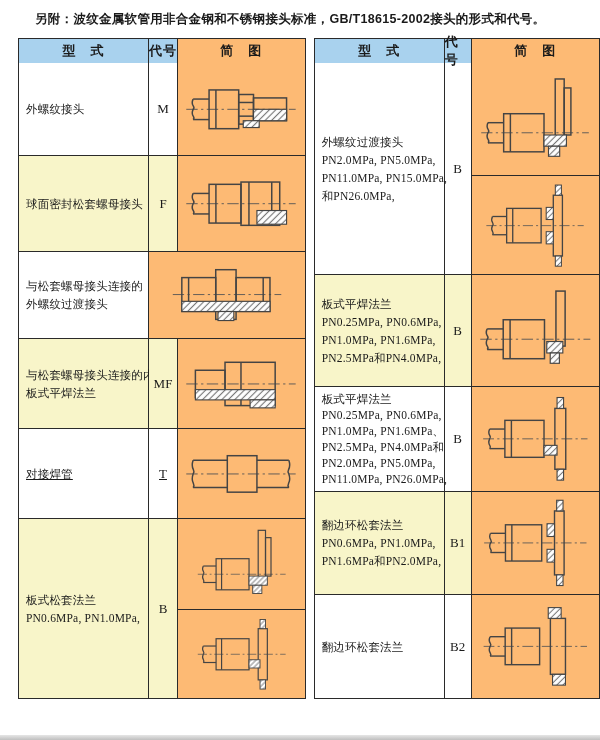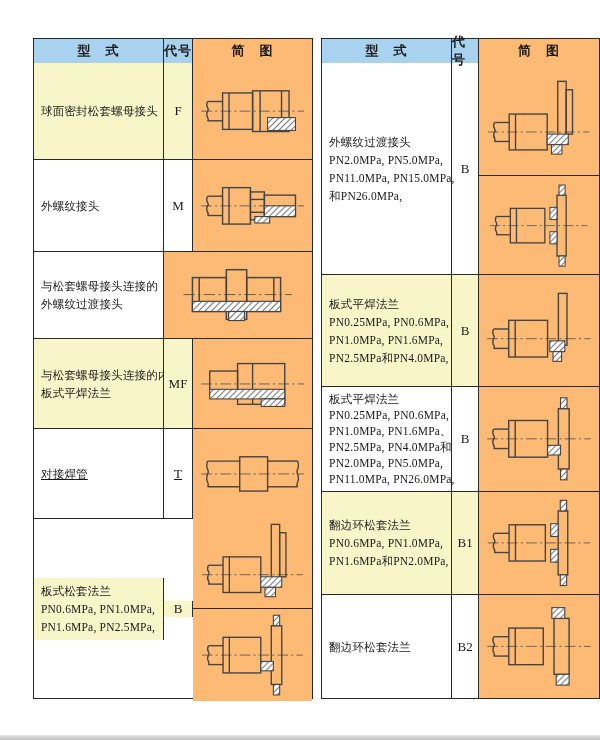--- a/index.html
+++ b/index.html
@@ -3,21 +3,21 @@
 <meta charset="utf-8">
 <style>
   :root{
     --bd:#2a2a2a; --hbg:#a9d2ee; --ylw:#f8f5c9; --ink:#1a1a1a;
   }
   html,body{margin:0;padding:0;width:600px;height:740px;overflow:hidden;
     background:#ffffff;font-family:"Liberation Serif",serif;color:var(--ink);}
   .page{position:relative;width:600px;height:740px;}
   .title{position:absolute;left:35px;top:11px;font-family:"Liberation Sans",sans-serif;
     font-weight:bold;font-size:12.5px;letter-spacing:.3px;white-space:nowrap;}
-  .table-wrap{position:absolute;left:33px;top:38px;display:flex;align-items:flex-start;}
+  .table-wrap{position:absolute;left:18px;top:38px;display:flex;align-items:flex-start;}
   .half{border:1.5px solid var(--bd);background:#fff;}
   .half.right{margin-left:8px;}
   .trow{display:flex;box-sizing:border-box;}
   .trow + .trow{border-top:1.4px solid var(--bd);}
   .cell{box-sizing:border-box;position:relative;}
   .c-type{flex:none;border-right:1.4px solid var(--bd);display:flex;flex-direction:column;
     justify-content:center;padding:4px 4px 4px 7px;}
   .half.left .c-type{width:130px;} .half.right .c-type{width:130px;}
   .c-code{flex:none;border-right:1.4px solid var(--bd);display:flex;align-items:center;
     justify-content:center;font-size:13px;}
@@ -36,57 +36,30 @@
   .diag-sub svg{width:88%;height:90%;}
   .ln{fill:none;stroke:#444;stroke-width:1.3;}
   .cl{stroke:#555;stroke-width:.8;stroke-dasharray:10 3 2 3;}
   .scan-edge{position:absolute;left:0;bottom:0;width:600px;height:5px;
     background:linear-gradient(#e6e6e6,#bfbfbf);}
 </style>
 </head>
 <body>
 
 <div class="page">
+  <div class="title">另附：波纹金属软管用非合金钢和不锈钢接头标准，GB/T18615-2002接头的形式和代号。</div>
 
   <div class="table-wrap">
     <div class="half left">
       <div class="trow header-row">
         <div class="cell c-type">型　式</div>
         <div class="cell c-code">代号</div>
         <div class="cell c-diag">简　图</div>
       </div>
       <div>
-          <div class="trow" style="height: 96px;">
-            <div class="cell c-type hl">
-              <div class="tline">球面密封松套螺母接头</div>
-            </div>
-            <div class="cell c-code hl">
-              <div class="">F</div>
-            </div>
-            <div class="cell c-diag">
-              <svg viewBox="0 0 100 70" preserveAspectRatio="xMidYMid meet">
-                <defs>
-                  <pattern id="ht2" patternUnits="userSpaceOnUse" width="4" height="4" patternTransform="rotate(45)">
-                    <rect width="4" height="4" fill="#ffffff"></rect>
-                    <line x1="2" y1="0" x2="2" y2="4" stroke="#777" stroke-width="1"></line>
-                  </pattern>
-                </defs>
-                <line x1="2" y1="35" x2="98" y2="35" class="cl"></line>
-                <path d="M8 26 c-3 6.3 3 6.3 0 9 c-3 6.3 3 6.3 0 9" class="ln"></path>
-                <line x1="8" y1="26" x2="22" y2="26" class="ln"></line>
-                <line x1="8" y1="44" x2="22" y2="44" class="ln"></line>
-                <rect x="22" y="18" width="28" height="34" class="ln"></rect>
-                <line x1="28" y1="18" x2="28" y2="52" class="ln"></line>
-                <rect x="50" y="16" width="34" height="38" class="ln"></rect>
-                <line x1="57" y1="16" x2="57" y2="54" class="ln"></line>
-                <line x1="77" y1="16" x2="77" y2="54" class="ln"></line>
-                <rect x="64" y="41" width="26" height="12" fill="url(#ht2)" stroke="#444" stroke-width="1"></rect>
-              </svg>
-            </div>
-          </div>
           <div class="trow" style="height: 92px;">
             <div class="cell c-type">
               <div class="tline">外螺纹接头</div>
             </div>
             <div class="cell c-code">
               <div class="">M</div>
             </div>
             <div class="cell c-diag">
               <svg viewBox="0 0 100 70" preserveAspectRatio="xMidYMid meet">
                 <defs>
@@ -103,20 +76,48 @@
                 <line x1="28" y1="18" x2="28" y2="52" class="ln"></line>
                 <rect x="48" y="22" width="13" height="26" class="ln"></rect>
                 <line x1="48" y1="29" x2="61" y2="29" class="ln"></line>
                 <line x1="48" y1="41" x2="61" y2="41" class="ln"></line>
                 <rect x="61" y="25" width="29" height="20" class="ln"></rect>
                 <rect x="61" y="35" width="29" height="10" fill="url(#ht1)" stroke="#444" stroke-width="1"></rect>
                 <rect x="52" y="45" width="14" height="6" fill="url(#ht1)" stroke="#444" stroke-width="1"></rect>
               </svg>
             </div>
           </div>
+          <div class="trow" style="height: 96px;">
+            <div class="cell c-type hl">
+              <div class="tline">球面密封松套螺母接头</div>
+            </div>
+            <div class="cell c-code hl">
+              <div class="">F</div>
+            </div>
+            <div class="cell c-diag">
+              <svg viewBox="0 0 100 70" preserveAspectRatio="xMidYMid meet">
+                <defs>
+                  <pattern id="ht2" patternUnits="userSpaceOnUse" width="4" height="4" patternTransform="rotate(45)">
+                    <rect width="4" height="4" fill="#ffffff"></rect>
+                    <line x1="2" y1="0" x2="2" y2="4" stroke="#777" stroke-width="1"></line>
+                  </pattern>
+                </defs>
+                <line x1="2" y1="35" x2="98" y2="35" class="cl"></line>
+                <path d="M8 26 c-3 6.3 3 6.3 0 9 c-3 6.3 3 6.3 0 9" class="ln"></path>
+                <line x1="8" y1="26" x2="22" y2="26" class="ln"></line>
+                <line x1="8" y1="44" x2="22" y2="44" class="ln"></line>
+                <rect x="22" y="18" width="28" height="34" class="ln"></rect>
+                <line x1="28" y1="18" x2="28" y2="52" class="ln"></line>
+                <rect x="50" y="16" width="34" height="38" class="ln"></rect>
+                <line x1="57" y1="16" x2="57" y2="54" class="ln"></line>
+                <line x1="77" y1="16" x2="77" y2="54" class="ln"></line>
+                <rect x="64" y="41" width="26" height="12" fill="url(#ht2)" stroke="#444" stroke-width="1"></rect>
+              </svg>
+            </div>
+          </div>
           <div class="trow" style="height: 87px;">
             <div class="cell c-type">
               <div class="tline">与松套螺母接头连接的</div>
               <div class="tline">外螺纹过渡接头</div>
             </div>
             <div class="cell c-diag">
               <svg viewBox="0 0 100 70" preserveAspectRatio="xMidYMid meet">
                 <defs>
                   <pattern id="ht3" patternUnits="userSpaceOnUse" width="4" height="4" patternTransform="rotate(45)">
                     <rect width="4" height="4" fill="#ffffff"></rect>
@@ -178,25 +179,24 @@
                 <path d="M8 23 c-3 8.399999999999999 3 8.399999999999999 0 12 c-3 8.399999999999999 3 8.399999999999999 0 12" class="ln"></path>
                 <line x1="8" y1="23" x2="38" y2="23" class="ln"></line>
                 <line x1="8" y1="47" x2="38" y2="47" class="ln"></line>
                 <rect x="38" y="19" width="26" height="32" class="ln"></rect>
                 <line x1="64" y1="23" x2="92" y2="23" class="ln"></line>
                 <line x1="64" y1="47" x2="92" y2="47" class="ln"></line>
                 <path d="M92 23 c3 8.399999999999999 -3 8.399999999999999 0 12 c3 8.399999999999999 -3 8.399999999999999 0 12" class="ln"></path>
               </svg>
             </div>
           </div>
-          <div class="trow" style="height: 180px; align-items: center;">
+          <div class="trow" style="height: 180px;">
             <div class="cell c-type hl">
               <div class="tline">板式松套法兰</div>
               <div class="tline">PN0.6MPa, PN1.0MPa,</div>
-              <div class="tline">PN1.6MPa, PN2.5MPa,</div>
             </div>
             <div class="cell c-code hl">
               <div class="">B</div>
             </div>
             <div class="cell c-diag">
               <div class="diag-stack">
                 <div class="diag-sub" style="flex: 0 0 50%;">
                   <svg viewBox="0 0 100 88" preserveAspectRatio="xMidYMid meet">
                     <defs>
                       <pattern id="ht6" patternUnits="userSpaceOnUse" width="4" height="4" patternTransform="rotate(45)">

